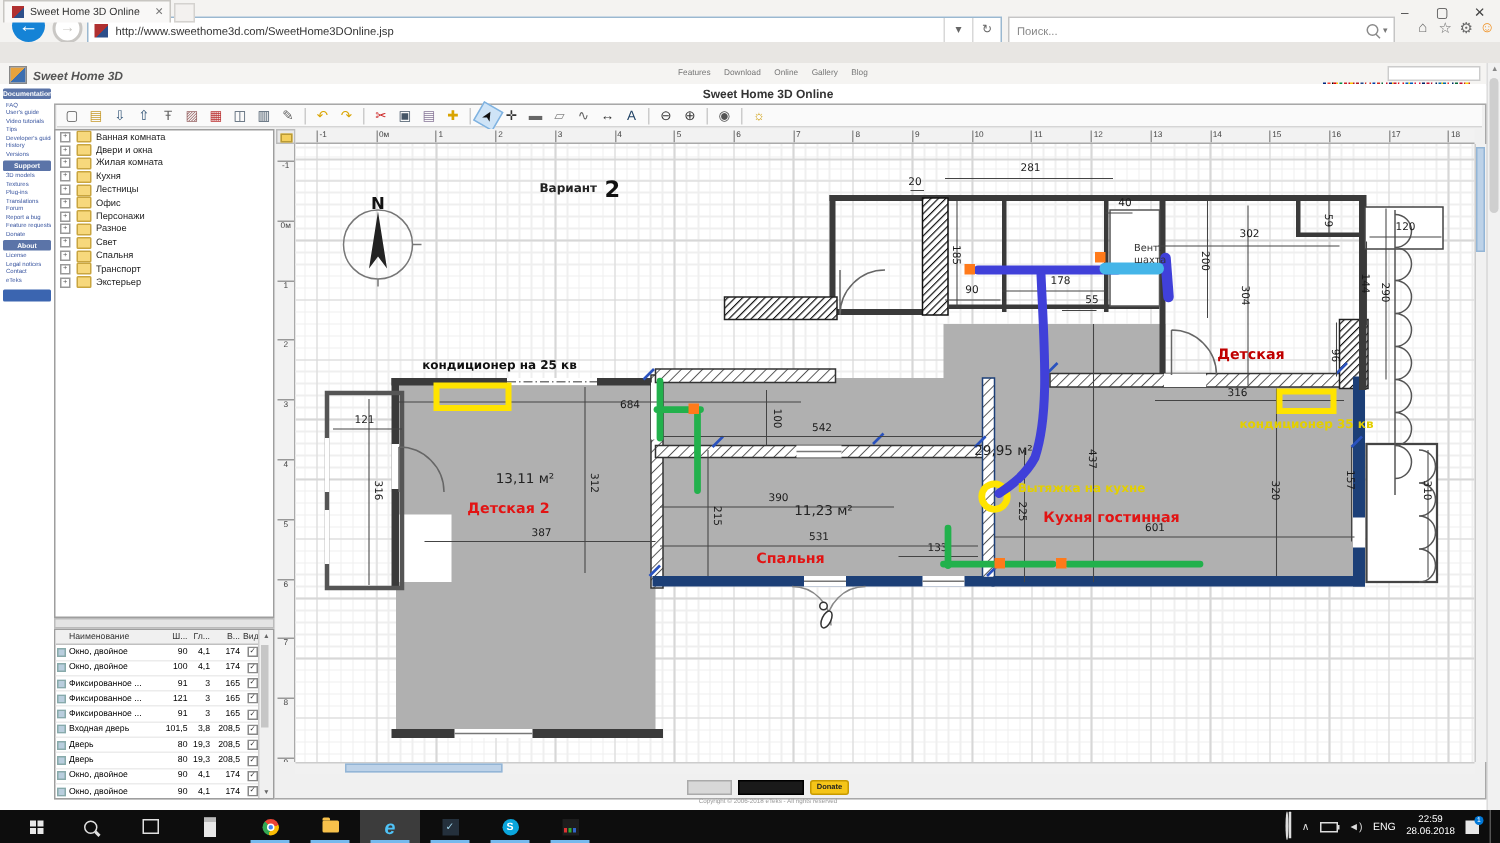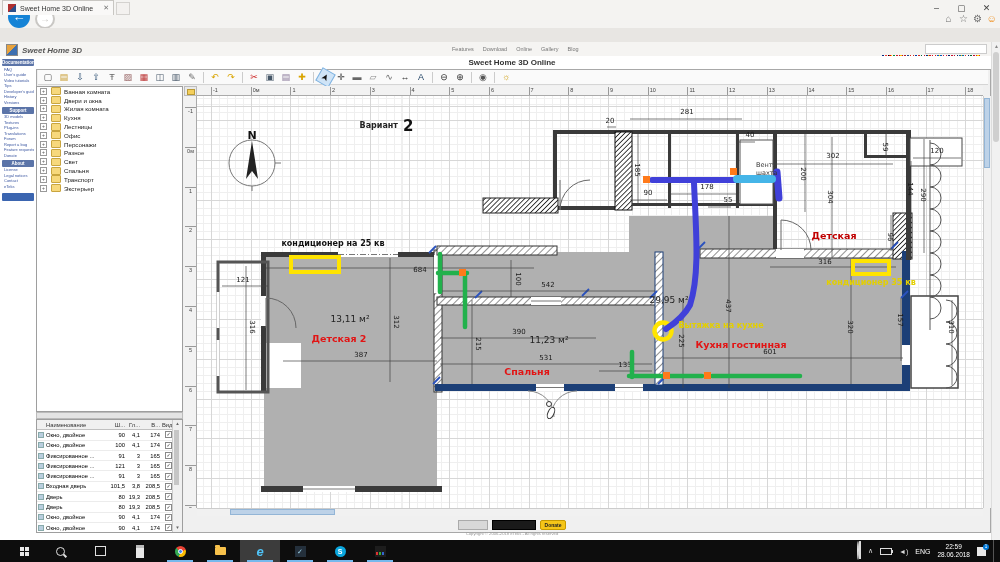--- a/index.html
+++ b/index.html
@@ -139,20 +139,34 @@
   svg text{font-family:"DejaVu Sans",sans-serif;}
 </style>
 </head>
 <body>
 
 <div id="screen">
 
   <div class="abs" id="titlebar"></div>
   <div class="abs" id="back-btn">←</div>
   <div class="abs" id="fwd-btn">→</div>
+  <div class="abs" id="url-field">
+    <span id="url-favicon"></span>
+    <span id="url-text">http://www.sweethome3d.com/SweetHome3DOnline.jsp</span>
+    <span id="url-spacer"></span>
+    <span class="url-btn">▾</span>
+    <span class="url-btn">↻</span>
+  </div>
+  <div class="abs" id="search-field">
+    <span id="search-placeholder">Поиск...</span>
+    <span class="mag">
+        <i></i>
+      </span>
+    <span class="sdrop">▾</span>
+  </div>
   <div class="abs winbtn" style="left:928px;">–</div>
   <div class="abs winbtn" style="left:953px;">▢</div>
   <div class="abs winbtn" style="left:978px;">✕</div>
   <div class="abs chromeicon" style="left:942px;">⌂</div>
   <div class="abs chromeicon" style="left:957px;">☆</div>
   <div class="abs chromeicon" style="left:971px;">⚙</div>
   <div class="abs chromeicon" style="left:985px;color:#f09020;">☺</div>
 
   <div class="abs" id="tabbar"></div>
   <div class="abs" id="tab-active">

